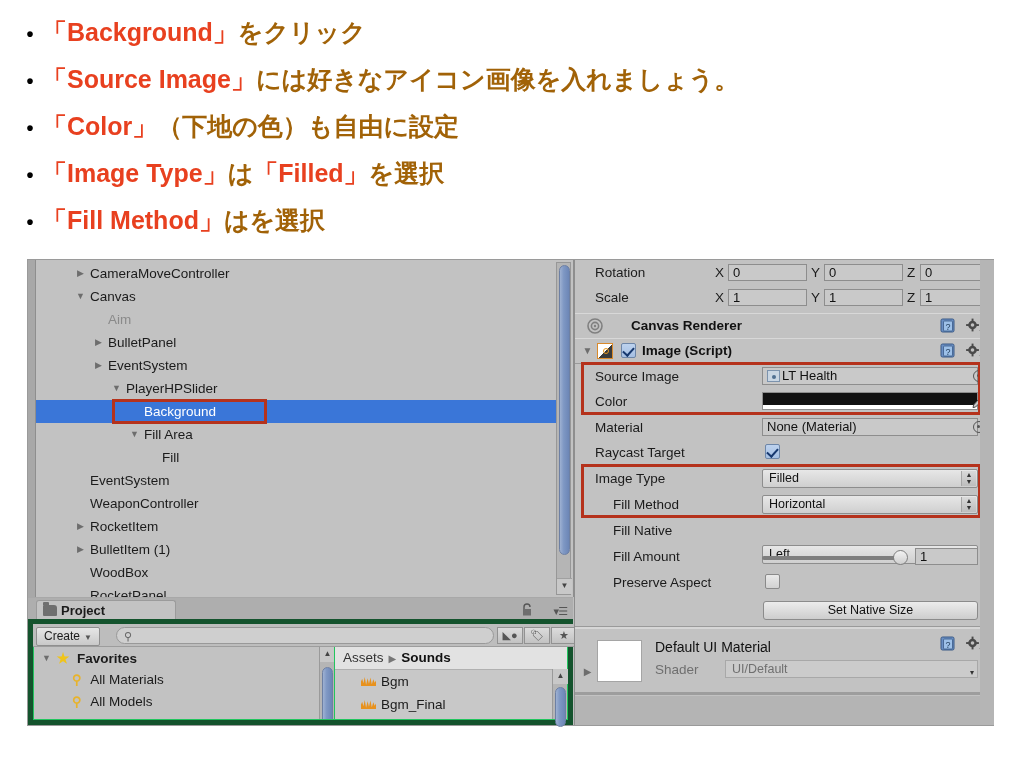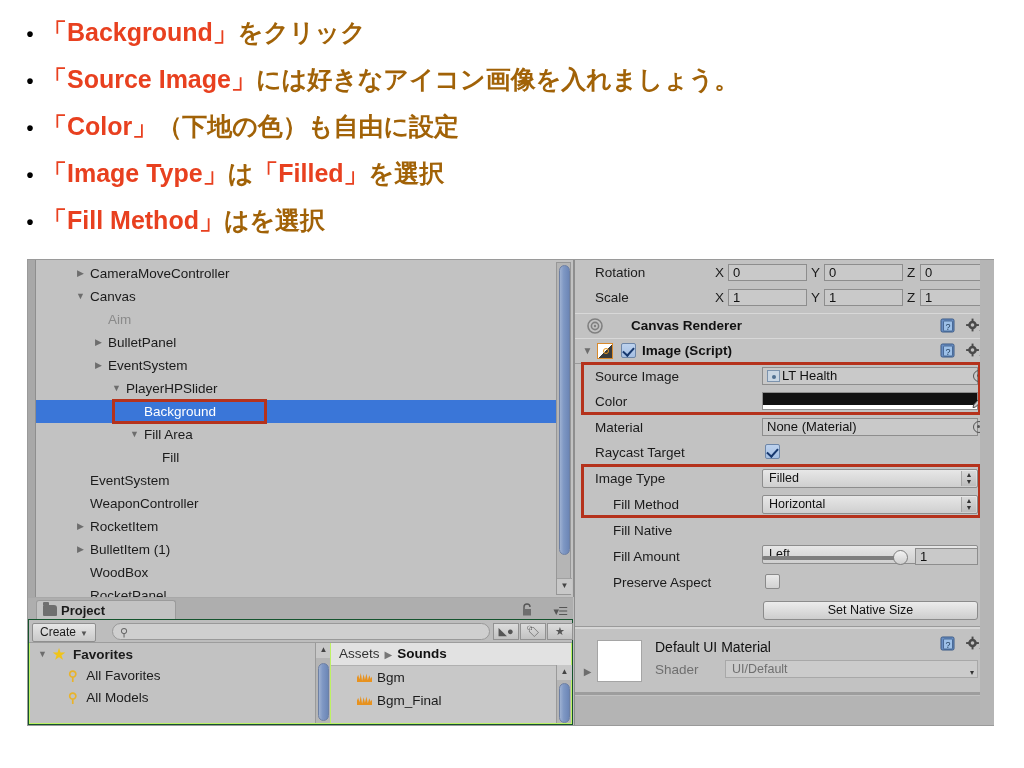--- a/index.html
+++ b/index.html
@@ -118,21 +118,21 @@
   }
   #project-lock{
     position:absolute;right:40px;top:5px;width:12px;height:13px;
   }
   #project-menu{
     position:absolute;right:6px;top:7px;font-size:11px;color:#555;
     letter-spacing:-1px;
   }
   #project-body{
     position:absolute;left:0;top:21px;width:545px;height:106px;
-    background:#bef264;border:1px solid #14532d;box-sizing:border-box;
+    background:#22c55e;border:5px solid #14532d;box-sizing:border-box;
   }
   #project-toolbar{
     position:absolute;left:0;top:0;width:543px;height:22px;
     background:#bdbdbd;border-bottom:1px solid #9d9d9d;
   }
   #create-btn{
     position:absolute;left:3px;top:3px;height:17px;padding:0 7px;
     background:linear-gradient(#e6e6e6,#c9c9c9);
     border:1px solid #8f8f8f;border-radius:2px;
     font-size:12px;line-height:16px;color:#1b1b1b;
@@ -447,21 +447,21 @@
         </div>
 
         <div id="proj-tree">
           <div class="proj-row" style="padding-left:6px;font-weight:bold;">
             <span class="tri">▼</span>
             <span class="star">★</span>
             <span style="margin-left:4px;">Favorites</span>
           </div>
           <div class="proj-row" style="padding-left:38px;">
             <span class="magn">⚲</span>
-            <span style="margin-left:5px;">All Favorites</span>
+            <span style="margin-left:5px;">All Materials</span>
           </div>
           <div class="proj-row" style="padding-left:38px;">
             <span class="magn">⚲</span>
             <span style="margin-left:5px;">All Models</span>
           </div>
 
           <div id="proj-tree-scroll">
             <div id="proj-tree-up">▲</div>
             <div id="proj-tree-thumb"></div>
           </div>

